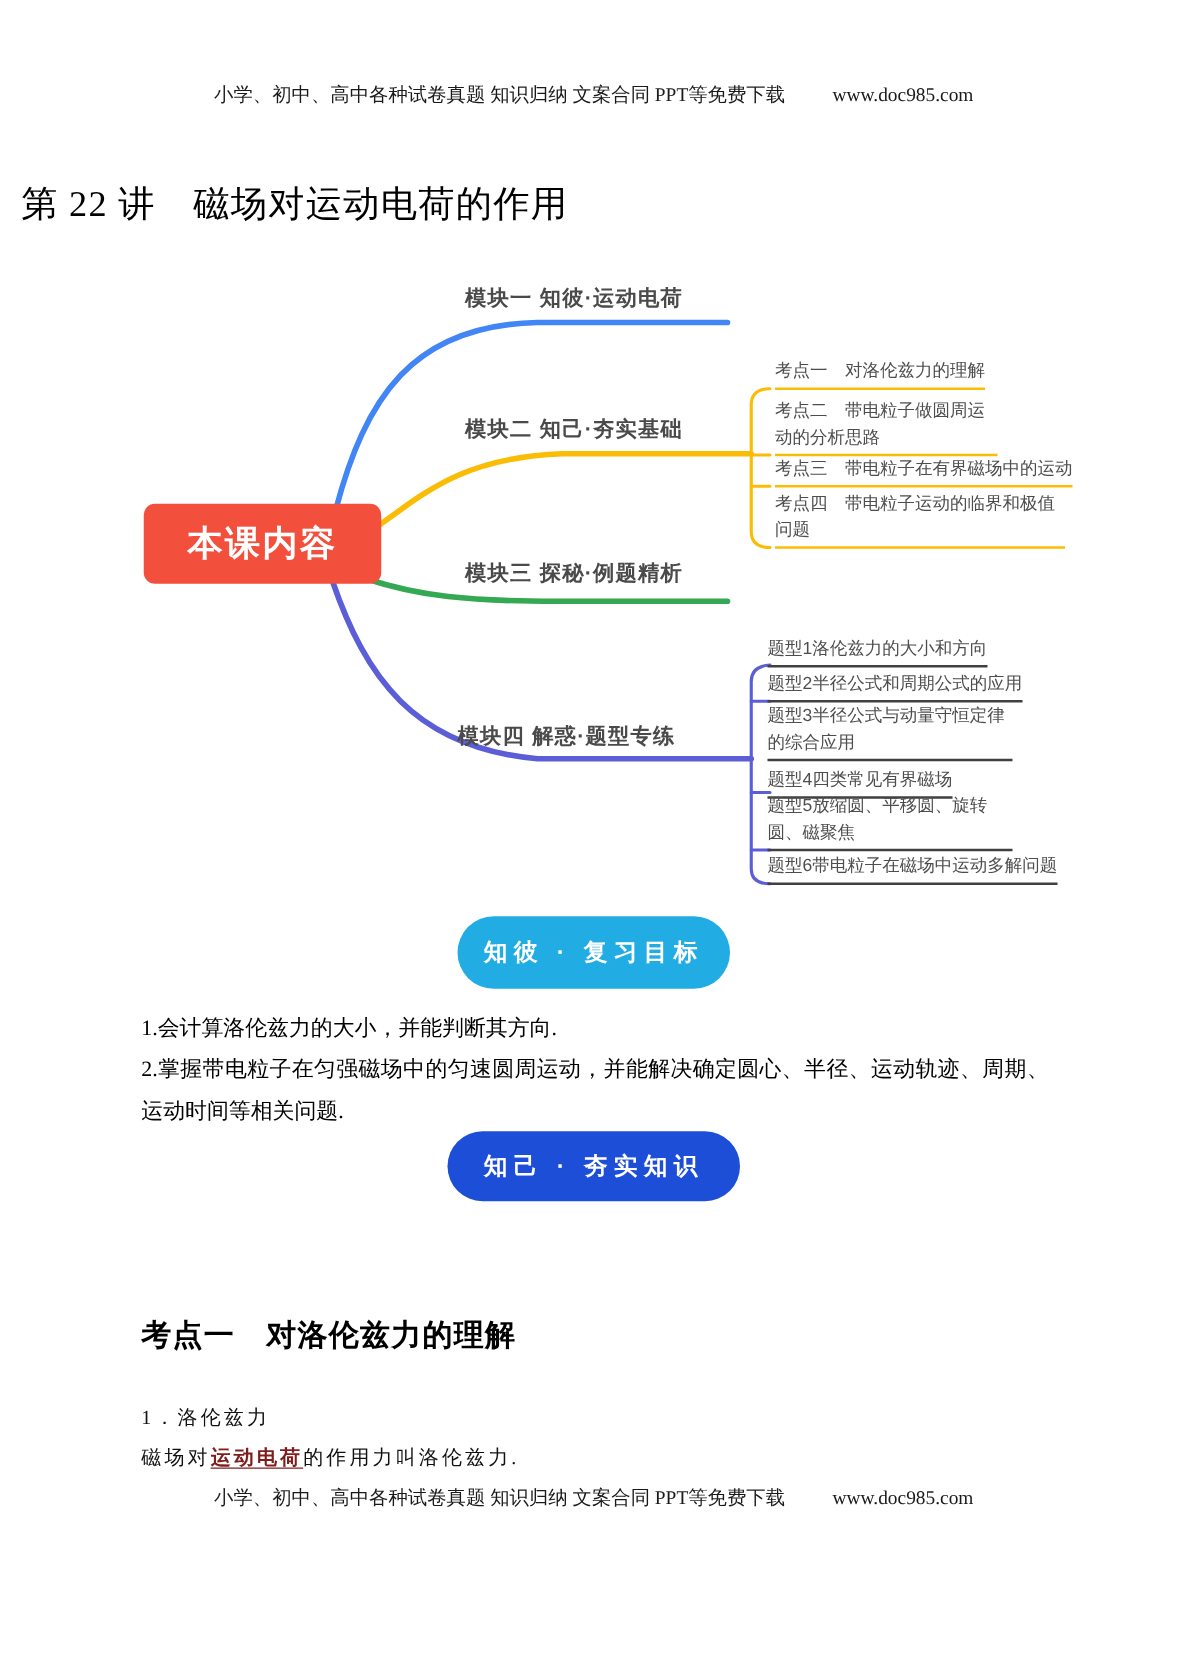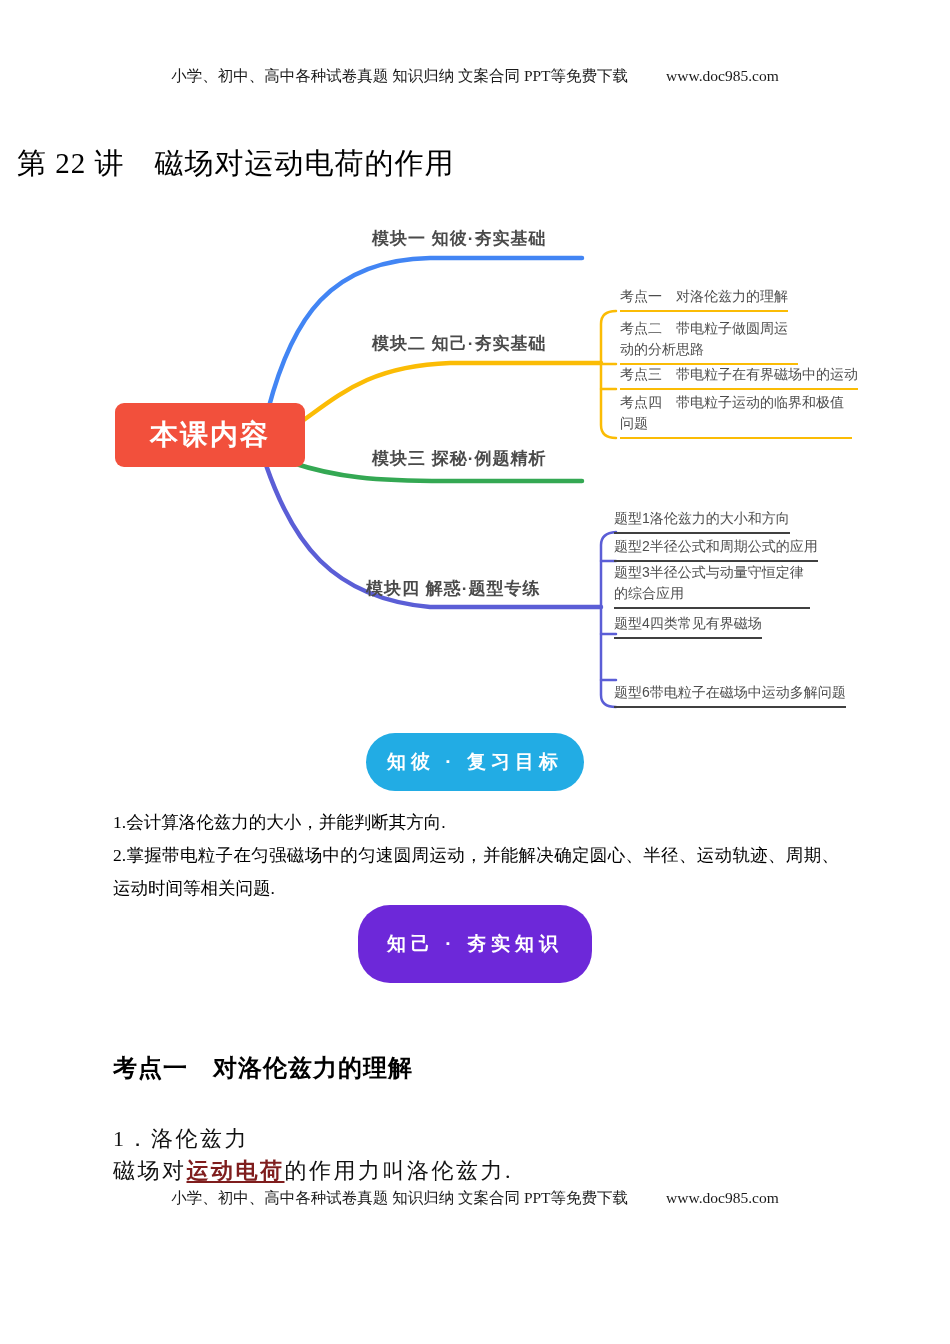--- a/index.html
+++ b/index.html
@@ -50,32 +50,32 @@
   .t5{left:614px;top:634px;width:196px;}
   .t6{left:614px;top:682px;}
   
   .pill{
     position:absolute;left:50%;transform:translateX(-50%);z-index:2;
     display:flex;align-items:center;justify-content:center;color:#fff;
     font-family:"Liberation Sans","DejaVu Sans",sans-serif;font-weight:bold;
     font-size:19px;letter-spacing:5px;border-radius:32px;white-space:nowrap;
   }
   .pill-blue{top:733px;width:218px;height:58px;background:#22ACE4;}
-  .pill-green{top:905px;width:234px;height:78px;background:#6d28d9;}
+  .pill-green{top:905px;width:234px;height:56px;background:#1d4ed8;}
   
   .objectives{position:absolute;left:113px;top:806px;width:726px;
     font-size:17.5px;line-height:33px;text-align:justify;}
   .objectives p{margin:0;}
   
   .section-heading{
     position:absolute;left:113px;top:1052px;
     font-family:"Liberation Sans","DejaVu Sans",sans-serif;
     font-weight:bold;font-size:24px;letter-spacing:1px;color:#000;
   }
-  .kaiti-line{position:absolute;left:113px;font-size:22px;letter-spacing:2.5px;color:#111;font-family:Liberation Serif, serif;}
+  .kaiti-line{position:absolute;left:113px;font-size:16px;letter-spacing:2.5px;color:#111;font-family:Liberation Serif, serif;}
   .sub-heading{top:1124px;}
   .def-line{top:1156px;}
   .hl-red{color:#7f1d1d;font-weight:bold;text-decoration:underline;text-underline-offset:3px;}
 </style>
 </head>
 <body>
 
 <div class="page">
 
   <div class="doc-band band-header">
@@ -98,34 +98,35 @@
       <path d="M 293 463 C 335 477 375 481 445 481 L 582 481" fill="none" stroke="#34A853" stroke-width="4.5" stroke-linecap="round"></path>
 
       <path d="M 266 465 C 292 540 330 598 430 607 L 601 607" fill="none" stroke="#5B5ED6" stroke-width="4.5" stroke-linecap="round"></path>
 
       <path d="M 616 532 Q 601 533 601 545 L 601 695 Q 601 707 616 707" fill="none" stroke="#5B5ED6" stroke-width="2.5" stroke-linecap="round"></path>
       <path d="M 601 561 L 616 561 M 601 634 L 616 634 M 601 680 L 616 680" fill="none" stroke="#5B5ED6" stroke-width="2.5" stroke-linecap="round"></path>
     </svg>
 
     <div class="mm-root">本课内容</div>
 
-    <div class="mm-branch-label b1">模块一 知彼·夯实基础</div>
+    <div class="mm-branch-label b1">模块一 知彼·运动电荷</div>
     <div class="mm-branch-label b2">模块二 知己·夯实基础</div>
     <div class="mm-branch-label b3">模块三 探秘·例题精析</div>
     <div class="mm-branch-label b4">模块四 解惑·题型专练</div>
 
     <div class="mm-item yellow nowrap k1">考点一　对洛伦兹力的理解</div>
     <div class="mm-item yellow k2">考点二　带电粒子做圆周运动的分析思路</div>
     <div class="mm-item yellow k4">考点四　带电粒子运动的临界和极值问题</div>
     <div class="mm-item yellow nowrap k3">考点三　带电粒子在有界磁场中的运动</div>
 
     <div class="mm-item purple nowrap t1">题型1洛伦兹力的大小和方向</div>
     <div class="mm-item purple nowrap t2">题型2半径公式和周期公式的应用</div>
     <div class="mm-item purple t3">题型3半径公式与动量守恒定律的综合应用</div>
     <div class="mm-item purple nowrap t4">题型4四类常见有界磁场</div>
+    <div class="mm-item purple t5">题型5放缩圆、平移圆、旋转圆、磁聚焦</div>
     <div class="mm-item purple nowrap t6">题型6带电粒子在磁场中运动多解问题</div>
   </div>
 
   <div class="pill pill-blue">知彼 · 复习目标</div>
 
   <div class="objectives">
     <p>1.会计算洛伦兹力的大小，并能判断其方向.</p>
     <p>2.掌握带电粒子在匀强磁场中的匀速圆周运动，并能解决确定圆心、半径、运动轨迹、周期、运动时间等相关问题.</p>
   </div>
 

